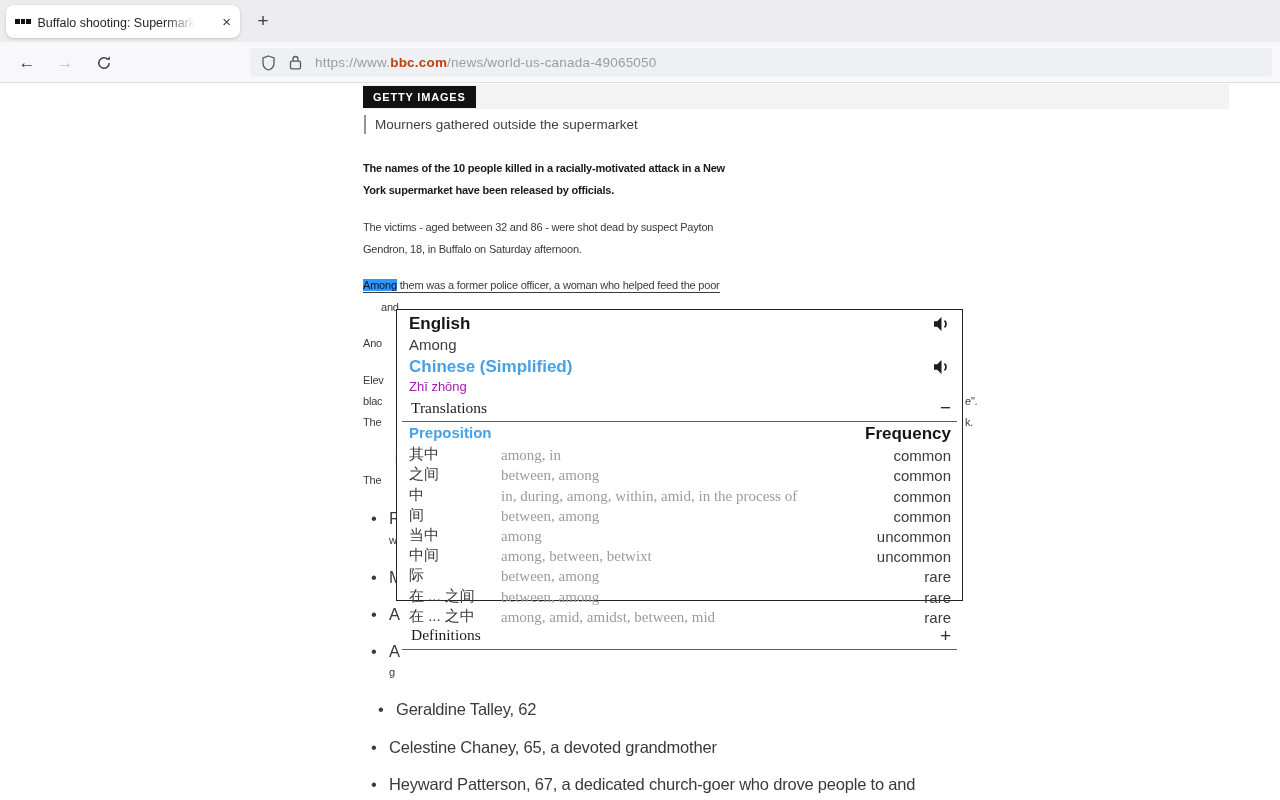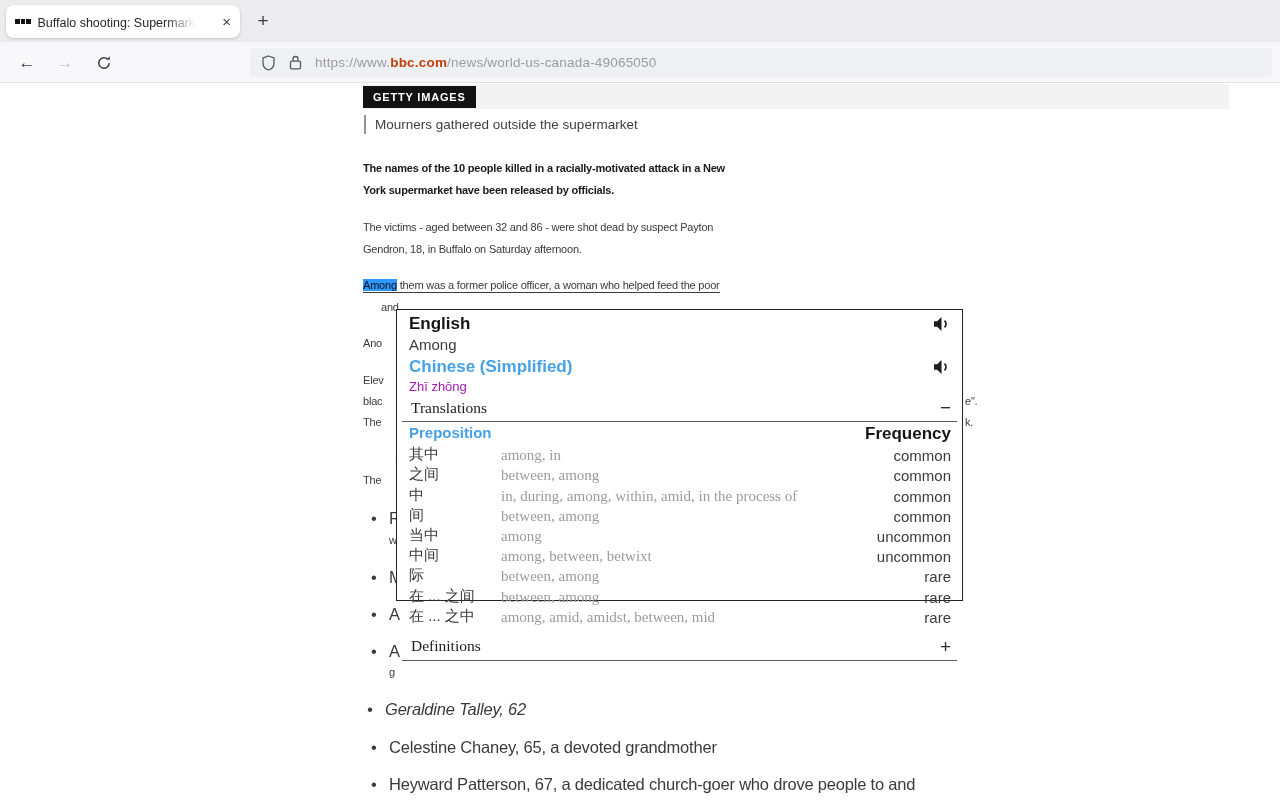--- a/index.html
+++ b/index.html
@@ -65,21 +65,21 @@
   .p-serif { font-family:"Liberation Serif", serif; font-size:15.5px; color:#1c1c1c; padding-left:2px; }
   .p-toggle { margin-left:auto; font-size:19px; color:#2e2e2e; line-height:1; }
   .p-hr { border:none; border-top:1px solid #5c5c5c; margin:4px 5px 0 5px; }
   .t-head { display:flex; padding:0 11px 0 12px; margin-top:2px; }
   .t-pos { font-size:15px; font-weight:700; color:#47a1e6; }
   .t-freq-h { margin-left:auto; font-size:17px; font-weight:700; color:#161616; }
   .t-row { display:flex; padding:0 11px 0 12px; height:20.2px; align-items:flex-end; font-size:15px; }
   .t-zh { width:92px; flex:none; color:#3a3a3a; }
   .t-en { flex:1; color:#9b9b9b; white-space:nowrap; overflow:hidden;font-family:Liberation Serif, serif; }
   .t-fr { color:#3a3a3a; text-align:right; flex:none; margin-left:8px; }
-  .mt2{margin-top:2px}.mt3{margin-top:3px}.mt4{margin-top:4px}.mt7{margin-top:11px}
+  .mt2{margin-top:2px}.mt3{margin-top:3px}.mt4{margin-top:4px}.mt7{margin-top:0}
 </style>
 </head>
 <body>
 
 <div class="screen">
 
   <div class="tabstrip">
     <div class="tab">
       <span class="favicon">
           <i></i>
@@ -139,21 +139,21 @@
   <div class="line" style="left:965px; top:391px;">e".</div>
   <div class="line" style="left:965px; top:412px;">k.</div>
 
   <div class="bullet-row" style="left:389px; top:508px;">R</div>
   <div class="line" style="left:389px; top:530px;">w</div>
   <div class="bullet-row" style="left:389px; top:567px;">M</div>
   <div class="bullet-row" style="left:389px; top:604px;">A</div>
   <div class="bullet-row" style="left:389px; top:641px;">A</div>
   <div class="line" style="left:389px; top:662px;">g</div>
 
-  <div class="bullet-row" style="left:385px; top:699px;font-style:italic;">Geraldine Talley, 62</div>
+  <div class="bullet-row" style="left:396px; top:699px;">Geraldine Talley, 62</div>
   <div class="bullet-row" style="left:389px; top:737px;">Celestine Chaney, 65, a devoted grandmother</div>
   <div class="bullet-row" style="left:389px; top:774px;">Heyward Patterson, 67, a dedicated church-goer who drove people to and</div>
   <div class="line" style="left:389px; top:795px;">from the supermarket</div>
 
   <div class="popup">
     <div class="p-row mt4">
       <span class="p-lang">English</span>
       <span class="p-speaker">
         <svg width="19" height="16" viewBox="0 0 19 16">
           <path d="M2 5.2h3.2L9.5 1v14L5.2 10.8H2z" fill="#1e1e1e"></path>

